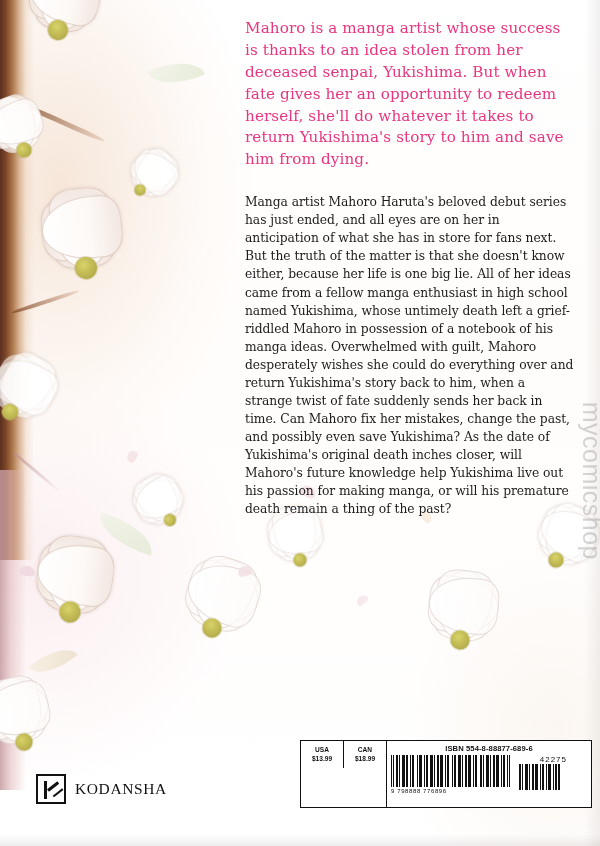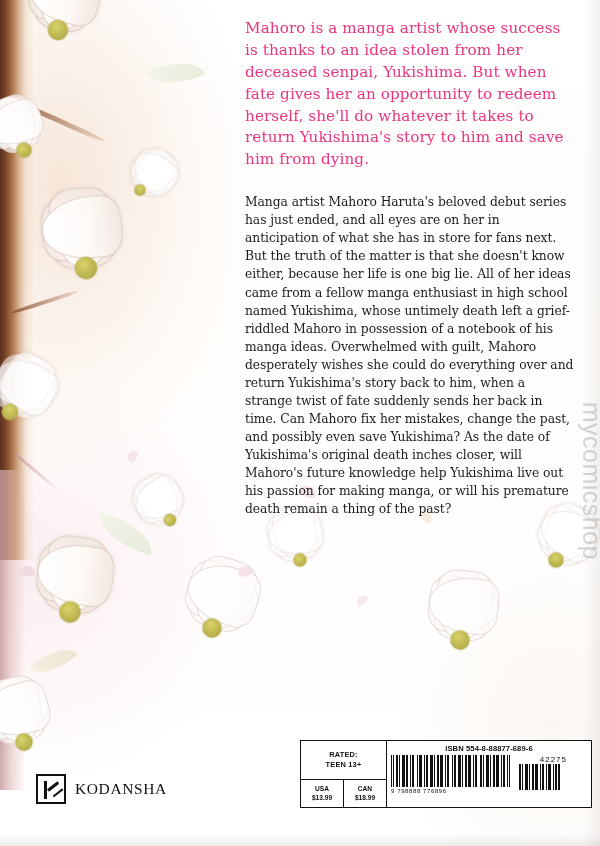--- a/index.html
+++ b/index.html
@@ -434,24 +434,20 @@
     <div class="bottom-shade"></div>
   </div>
 
   <div class="copy">
     <p class="tagline">Mahoro is a manga artist whose success is thanks to an idea stolen from her deceased senpai, Yukishima. But when fate gives her an opportunity to redeem herself, she'll do whatever it takes to return Yukishima's story to him and save him from dying.</p>
     <p class="synopsis">Manga artist Mahoro Haruta's beloved debut series has just ended, and all eyes are on her in anticipation of what she has in store for fans next. But the truth of the matter is that she doesn't know either, because her life is one big lie. All of her ideas came from a fellow manga enthusiast in high school named Yukishima, whose untimely death left a grief-riddled Mahoro in possession of a notebook of his manga ideas. Overwhelmed with guilt, Mahoro desperately wishes she could do everything over and return Yukishima's story back to him, when a strange twist of fate suddenly sends her back in time. Can Mahoro fix her mistakes, change the past, and possibly even save Yukishima? As the date of Yukishima's original death inches closer, will Mahoro's future knowledge help Yukishima live out his passion for making manga, or will his premature death remain a thing of the past?</p>
   </div>
 
   <div class="bottom-bar">
     <div class="rating-cell">
-      <div class="rating-top">
-        <span>RATED:</span>
-        <span>TEEN 13+</span>
-      </div>
       <div class="price-row">
         <div class="price-cell">
           <span>USA</span>
           <span>$13.99</span>
         </div>
         <div class="price-cell">
           <span>CAN</span>
           <span>$18.99</span>
         </div>
       </div>

